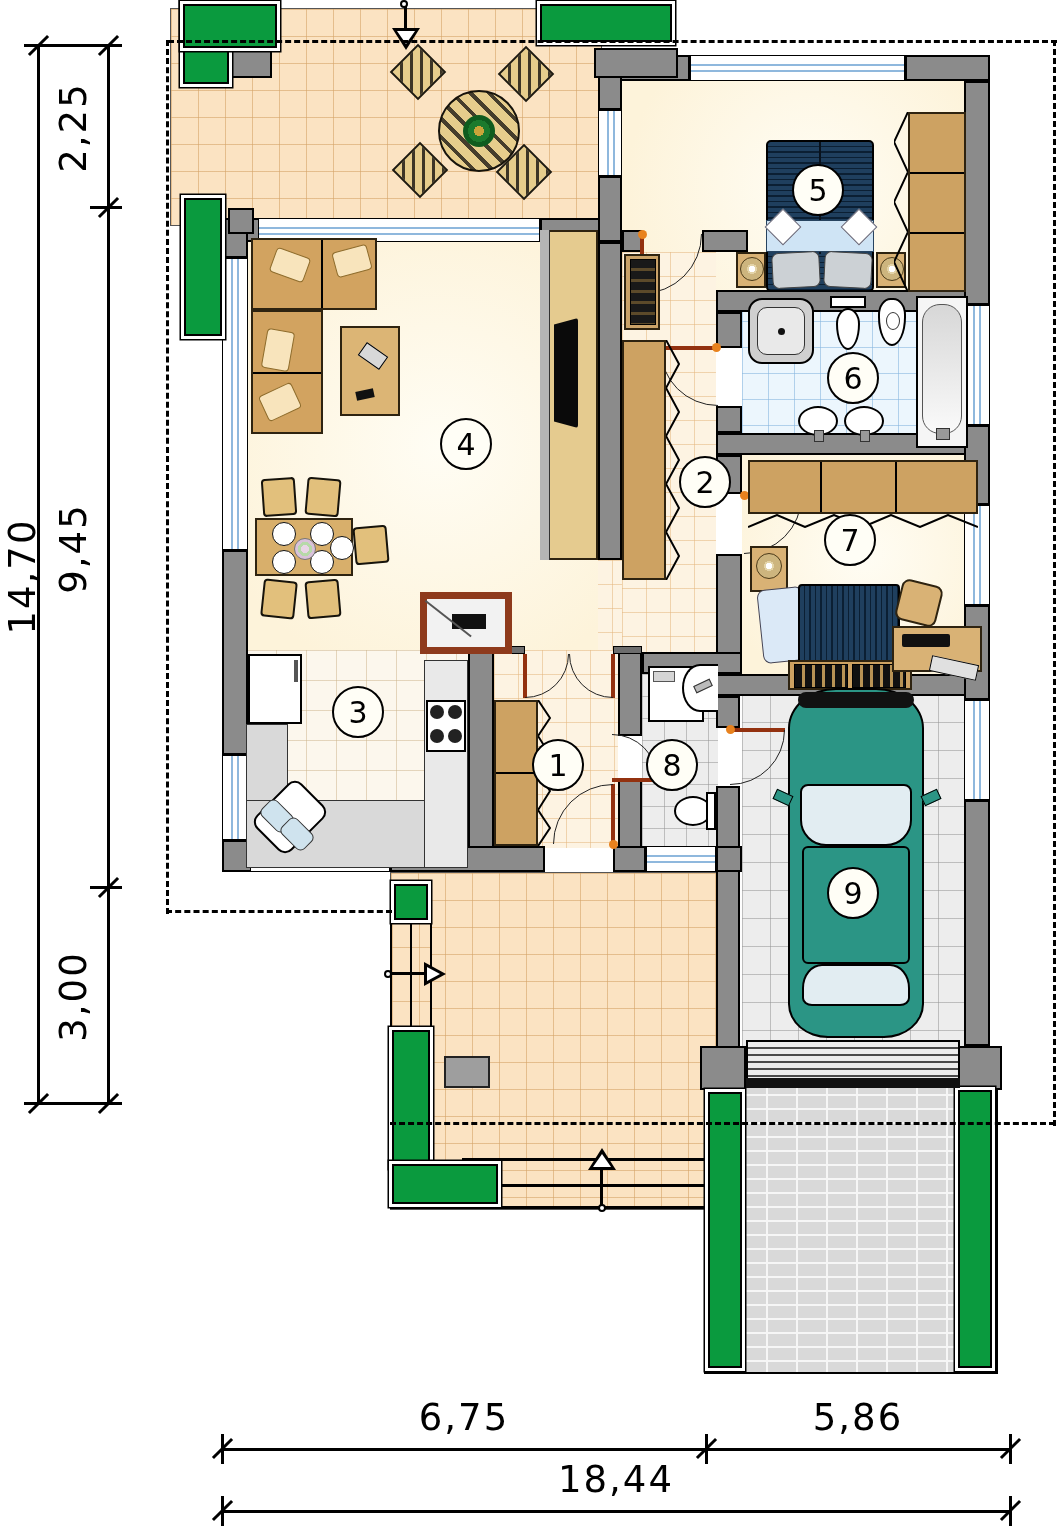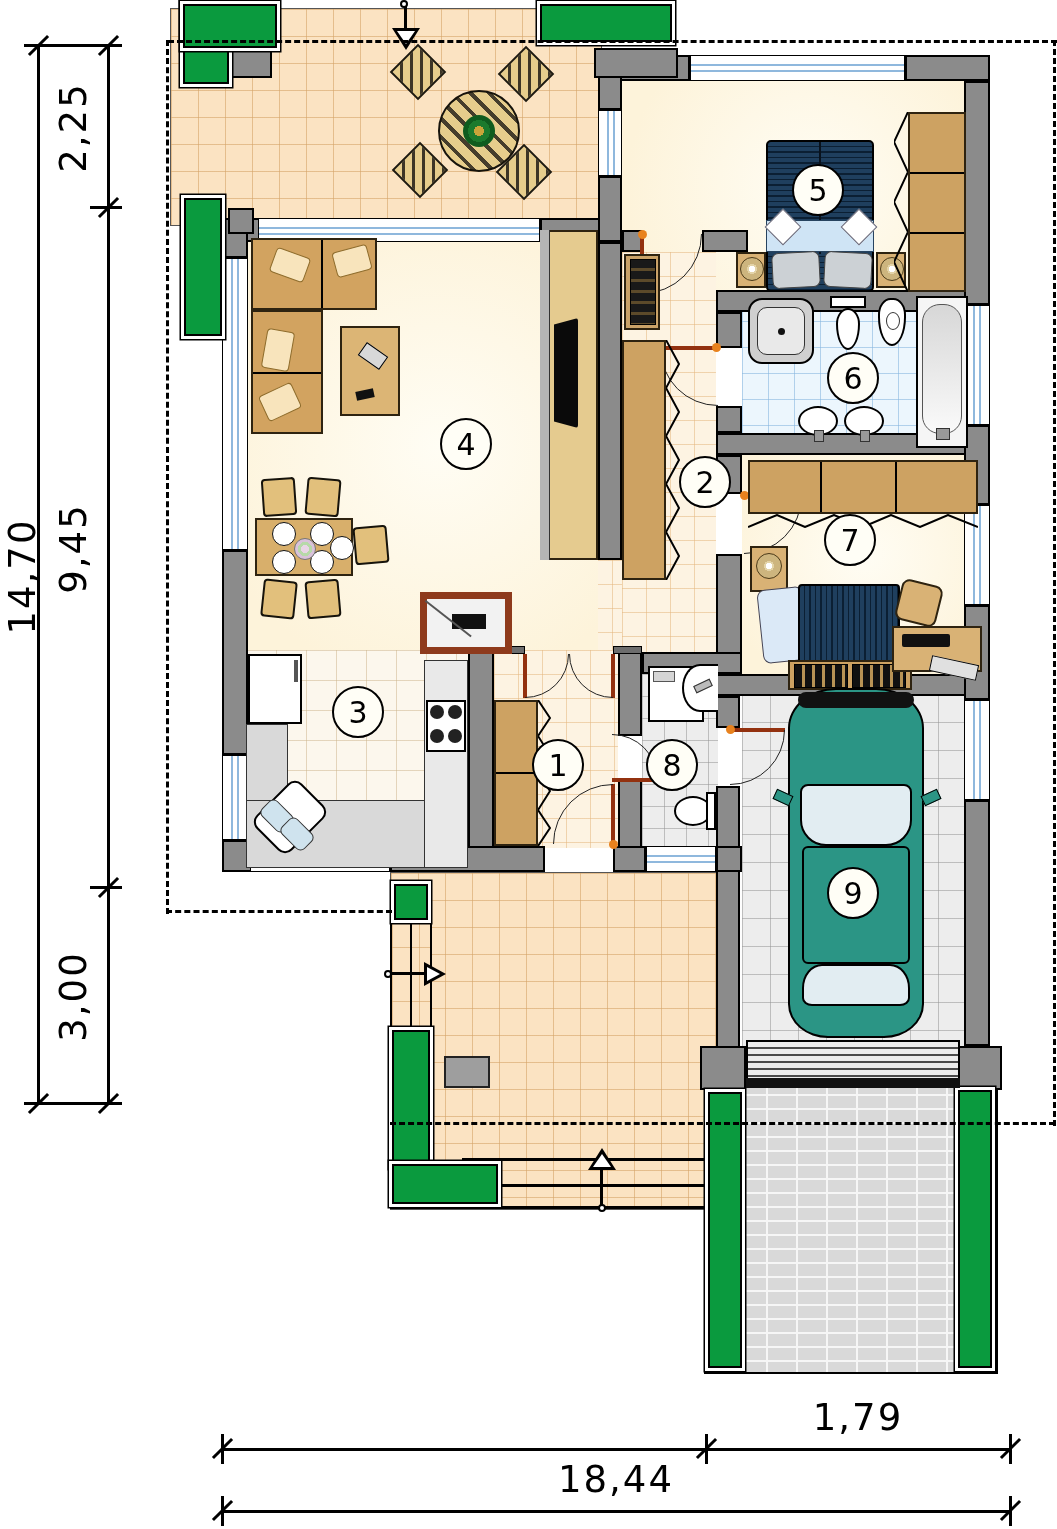--- a/index.html
+++ b/index.html
@@ -392,21 +392,22 @@
   <div class="dlab rot" style="left:13px;top:527px;width:120px;">9,45</div>
   <div class="dlab rot" style="left:13px;top:975px;width:120px;">3,00</div>
 
   <div class="dline" style="left:222px;top:1448px;width:788px;height:3px;"></div>
   <div class="tick" style="left:209px;top:1447px;"></div>
   <div class="tick" style="left:693px;top:1447px;"></div>
   <div class="tick" style="left:997px;top:1447px;"></div>
   <div class="dline" style="left:221px;top:1434px;width:2.5px;height:30px;"></div>
   <div class="dline" style="left:705px;top:1434px;width:2.5px;height:30px;"></div>
   <div class="dline" style="left:1009px;top:1434px;width:2.5px;height:30px;"></div>
-  <div class="dlab" style="left:778px;top:1396px;width:160px;">1,79</div>
+  <div class="dlab" style="left:384px;top:1396px;width:160px;">6,75</div>
+  <div class="dlab" style="left:778px;top:1396px;width:160px;">5,86</div>
 
   <div class="dline" style="left:222px;top:1510px;width:788px;height:3px;"></div>
   <div class="tick" style="left:209px;top:1509px;"></div>
   <div class="tick" style="left:997px;top:1509px;"></div>
   <div class="dline" style="left:221px;top:1496px;width:2.5px;height:30px;"></div>
   <div class="dline" style="left:1009px;top:1496px;width:2.5px;height:30px;"></div>
   <div class="dlab" style="left:536px;top:1458px;width:160px;">18,44</div>
 
 </div>
 

